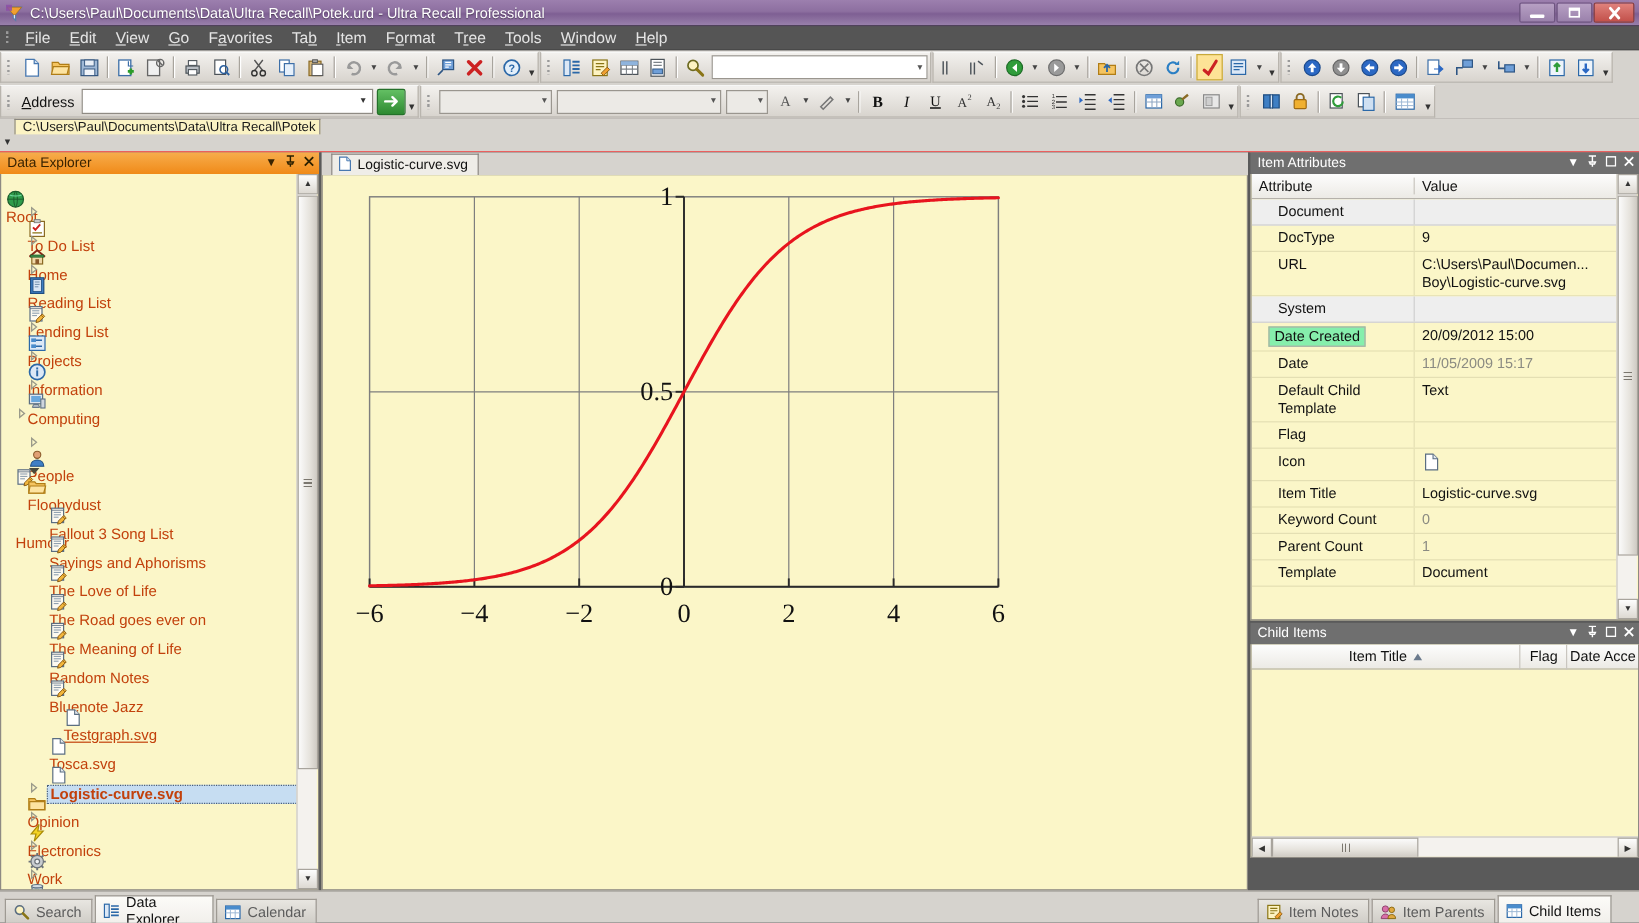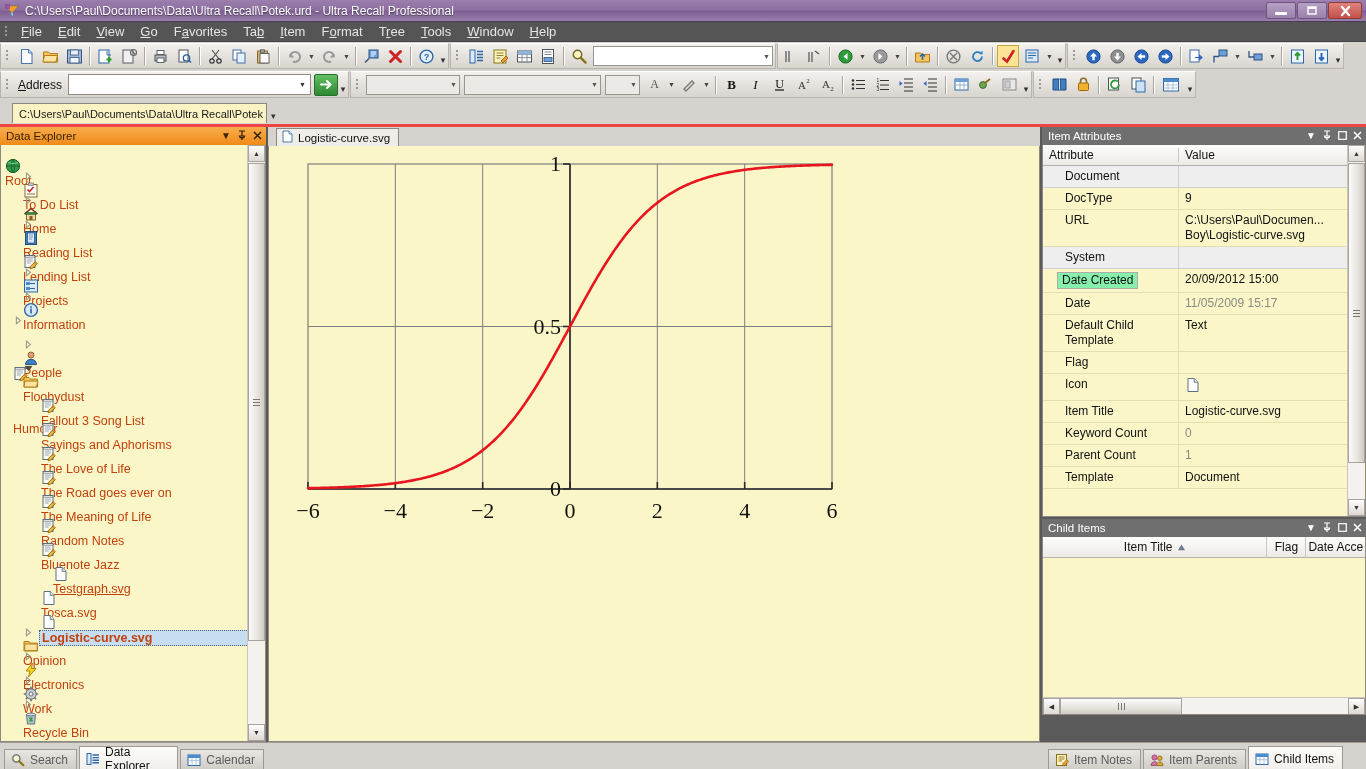--- a/index.html
+++ b/index.html
@@ -87,22 +87,22 @@
   .gobtn{
     width:24px;height:22px;margin-left:3px;
     background:linear-gradient(to bottom,#63bf63,#2e8a32);
     border:1px solid #24702a; border-radius:2px;
     display:flex;align-items:center;justify-content:center;color:#fff;font-size:13px;font-weight:bold;
   }
 
   
   .urdtabstrip{
     position:absolute; left:0; top:99px; width:1366px; height:28px;
-    background:#d6d3ce; border-bottom:3px solid #ef4444;
-    display:flex; align-items:flex-end;
+    background:#d6d3ce; border-bottom:1px solid #ef4444;
+    display:flex; align-items:flex-start;flex-direction:column;
   }
   .urdtab{
     margin-left:12px; margin-bottom:1px; height:20px; padding:2px 6px;
     background:#fbf3c4; border:1px solid #8a8680; border-bottom:none;
     font-size:11px; color:#1a1a1a; display:flex;align-items:center; max-width:255px; overflow:hidden;
     white-space:nowrap;
   }
   .urdtabover{ margin-left:4px; color:#333; font-size:9px; display:flex;align-items:flex-end; height:20px; padding-bottom:3px;}
 
   
@@ -845,20 +845,32 @@
           <div class="trow" style="padding-left: 22px;">
             <span class="expander"><svg width="11" height="11" viewBox="0 0 11 11">
                 <path d="M3.4 2.2l4 3.3-4 3.3z" fill="none" stroke="#9a9a8a" stroke-width="1.1"></path>
               </svg></span>
             <span class="ticon"><svg width="16" height="16" viewBox="0 0 16 16">
                 <circle cx="8" cy="8" r="6.4" fill="#dce8f6" stroke="#2b68a8" stroke-width="1.4"></circle>
                 <rect x="7.2" y="6.6" width="1.6" height="5" fill="#2b68a8"></rect>
                 <rect x="7.2" y="4.2" width="1.6" height="1.7" fill="#2b68a8"></rect>
               </svg></span>
             <span class="tlabel">Information</span>
+          </div>
+          <div class="trow" style="padding-left: 22px;">
+            <span class="expander"><svg width="11" height="11" viewBox="0 0 11 11">
+                <path d="M3.4 2.2l4 3.3-4 3.3z" fill="none" stroke="#9a9a8a" stroke-width="1.1"></path>
+              </svg></span>
+            <span class="ticon"><svg width="16" height="16" viewBox="0 0 16 16">
+                <rect x="1.5" y="2.5" width="11" height="8" fill="#dfe6ee" stroke="#5b6e82" stroke-width="1"></rect>
+                <rect x="3" y="4" width="8" height="5" fill="#6aa8dc"></rect>
+                <path d="M5 11h4l1 2.5H4z" fill="#b4bcc4" stroke="#5b6e82" stroke-width="0.8"></path>
+                <rect x="11" y="6.5" width="3.5" height="7.5" fill="#cfd6de" stroke="#5b6e82" stroke-width="0.9"></rect>
+              </svg></span>
+            <span class="tlabel">Computing</span>
           </div>
           <div class="trow" style="padding-left: 12px; gap: 40px;">
             <span class="expander"><svg width="11" height="11" viewBox="0 0 11 11">
                 <path d="M3.4 2.2l4 3.3-4 3.3z" fill="none" stroke="#9a9a8a" stroke-width="1.1"></path>
               </svg></span>
             <span class="ticon"><svg width="16" height="16" viewBox="0 0 16 16">
                 <rect x="2" y="1.5" width="10" height="12" fill="#fdfaf0" stroke="#5b6e82" stroke-width="1"></rect>
                 <path d="M2 3.2h10" stroke="#5b6e82" stroke-width="0.7"></path>
                 <path d="M3.8 5h6M3.8 7h6M3.8 9h4" stroke="#7f93a8" stroke-width="0.8"></path>
                 <path d="M7.6 12.2l4.6-4.6 2 2-4.6 4.6-2.6 0.6z" fill="#f2b63c" stroke="#8a5a10" stroke-width="0.8"></path>

